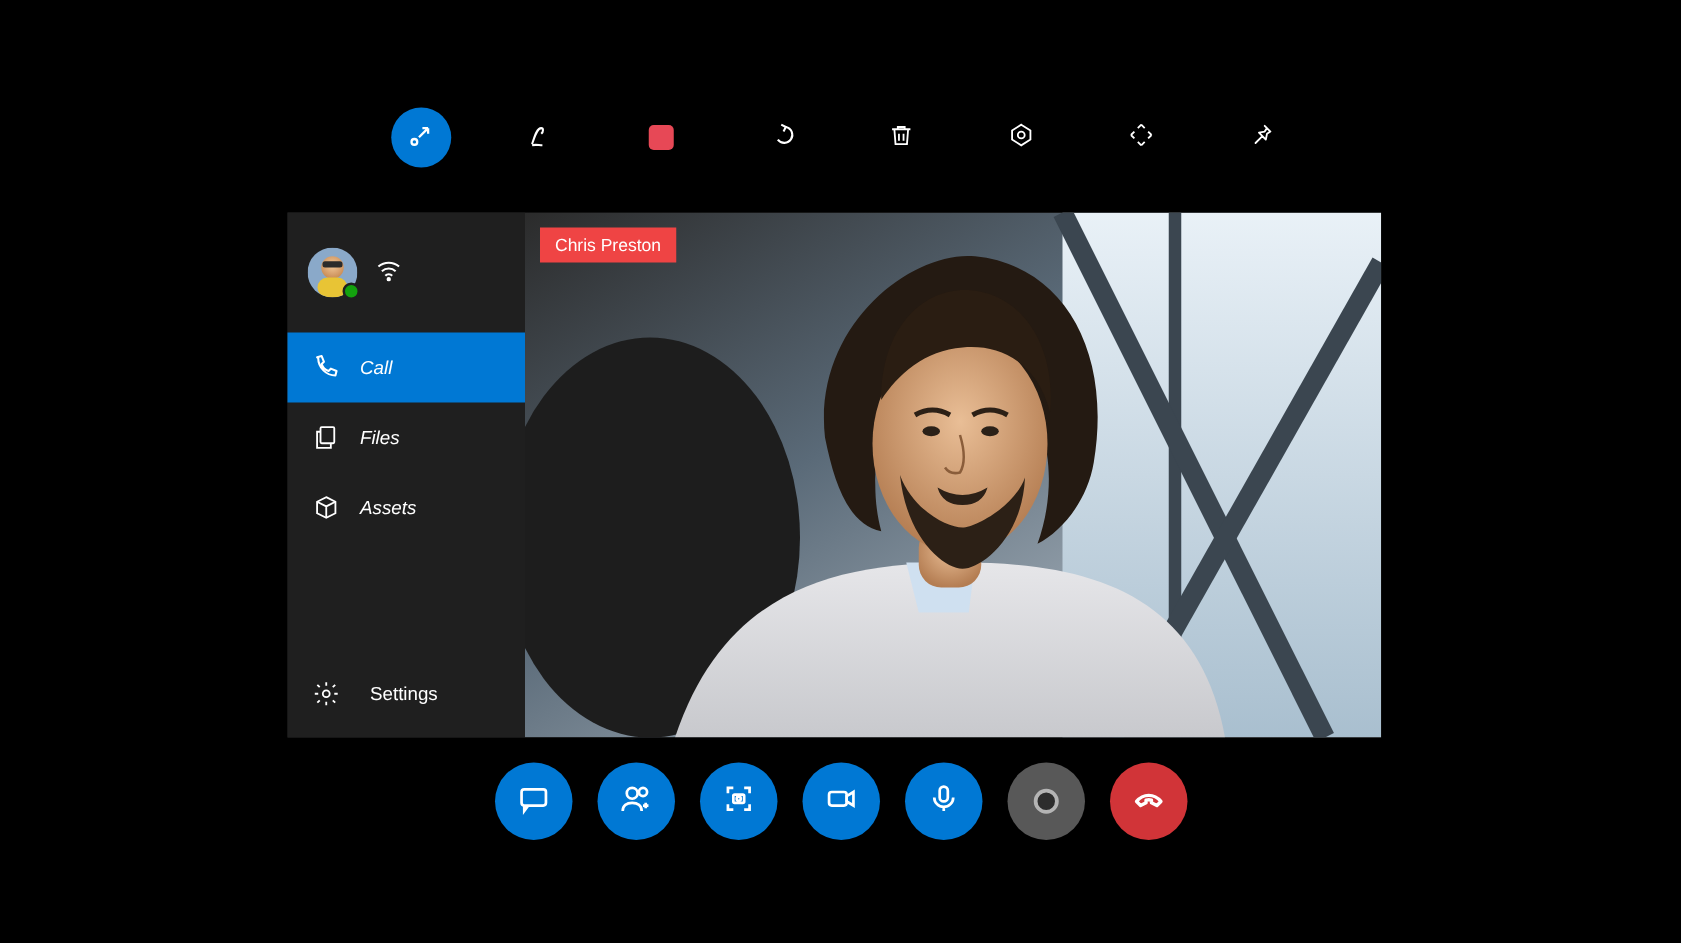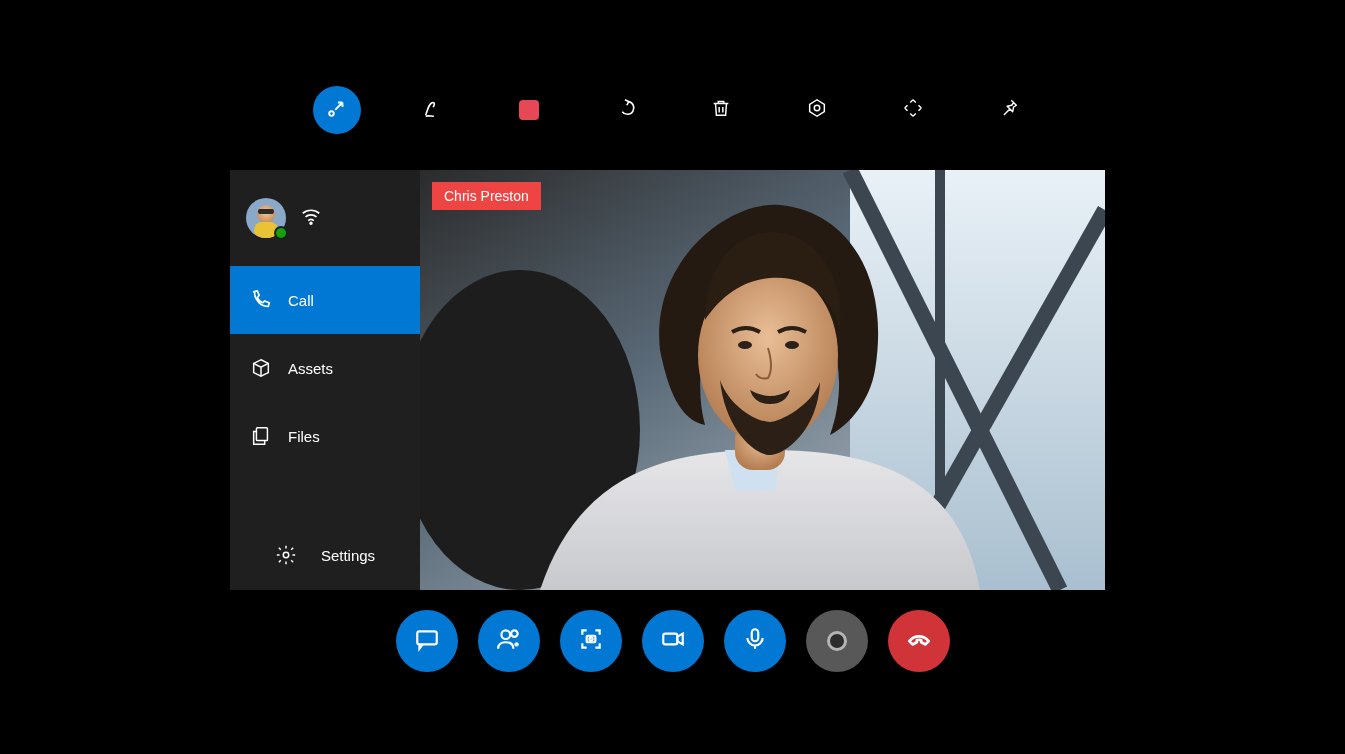--- a/index.html
+++ b/index.html
@@ -88,44 +88,44 @@
     background: #13A10E;
     border: 2px solid #1f1f1f;
     position: absolute;
     bottom: -2px;
     right: -2px;
   }
   .wifi-icon { color:#fff; }
 
   .nav-list { display:flex; flex-direction:column; }
   .nav-item {
-    height: 68px;
+    height: 56px;
     display: flex;
     align-items: center;
     gap: 16px;
     padding: 0 20px;
     color: #fff;
     font-size: 15px;
     cursor: pointer;
+    font-style: italic;
   }
   .nav-item.active { background: #0078D4; }
   .nav-icon { width:22px; display:flex; align-items:center; justify-content:center; }
   .nav-icon svg { width: 22px; height: 22px; }
 
   .sidebar-footer {
     margin-top: auto;
     height: 70px;
     display: flex;
     align-items: center;
     gap: 24px;
     padding: 0 20px;
     color: #fff;
     font-size: 15px;
     cursor: pointer;
-    justify-content: center;
   }
 
   .video-area {
     flex: 1;
     position: relative;
     overflow: hidden;
   }
   .video-frame {
     position: absolute;
     inset: 0;
@@ -271,34 +271,34 @@
         <span class="nav-icon">
           <svg viewBox="0 0 24 24" fill="none" stroke="currentColor" stroke-width="1.8">
             <path d="M5 4c0 8 7 15 15 15l1-4-5-2-2 2c-3-1-5-3-6-6l2-2-2-5-4 1z" stroke-linejoin="round"></path>
           </svg>
         </span>
         <span>Call</span>
       </div>
       <div class="nav-item">
         <span class="nav-icon">
           <svg viewBox="0 0 24 24" fill="none" stroke="currentColor" stroke-width="1.6">
+            <rect x="7" y="3" width="12" height="14" rx="1"></rect>
+              <path d="M7 7H4v14h12v-4"></path>
+          </svg>
+        </span>
+        <span>Files</span>
+      </div>
+      <div class="nav-item">
+        <span class="nav-icon">
+          <svg viewBox="0 0 24 24" fill="none" stroke="currentColor" stroke-width="1.6">
             <path d="M12 3l8 4v10l-8 4-8-4V7l8-4z"></path>
               <path d="M4 7l8 4 8-4M12 11v10"></path>
           </svg>
         </span>
         <span>Assets</span>
-      </div>
-      <div class="nav-item">
-        <span class="nav-icon">
-          <svg viewBox="0 0 24 24" fill="none" stroke="currentColor" stroke-width="1.6">
-            <rect x="7" y="3" width="12" height="14" rx="1"></rect>
-              <path d="M7 7H4v14h12v-4"></path>
-          </svg>
-        </span>
-        <span>Files</span>
       </div>
     </div>
 
     <div class="sidebar-footer">
       <span class="nav-icon">
         <svg viewBox="0 0 24 24" fill="none" stroke="currentColor" stroke-width="1.6">
           <circle cx="12" cy="12" r="3"></circle>
           <path d="M12 2v3M12 19v3M4.2 4.2l2.1 2.1M17.7 17.7l2.1 2.1M2 12h3M19 12h3M4.2 19.8l2.1-2.1M17.7 6.3l2.1-2.1"></path>
         </svg>
       </span>

